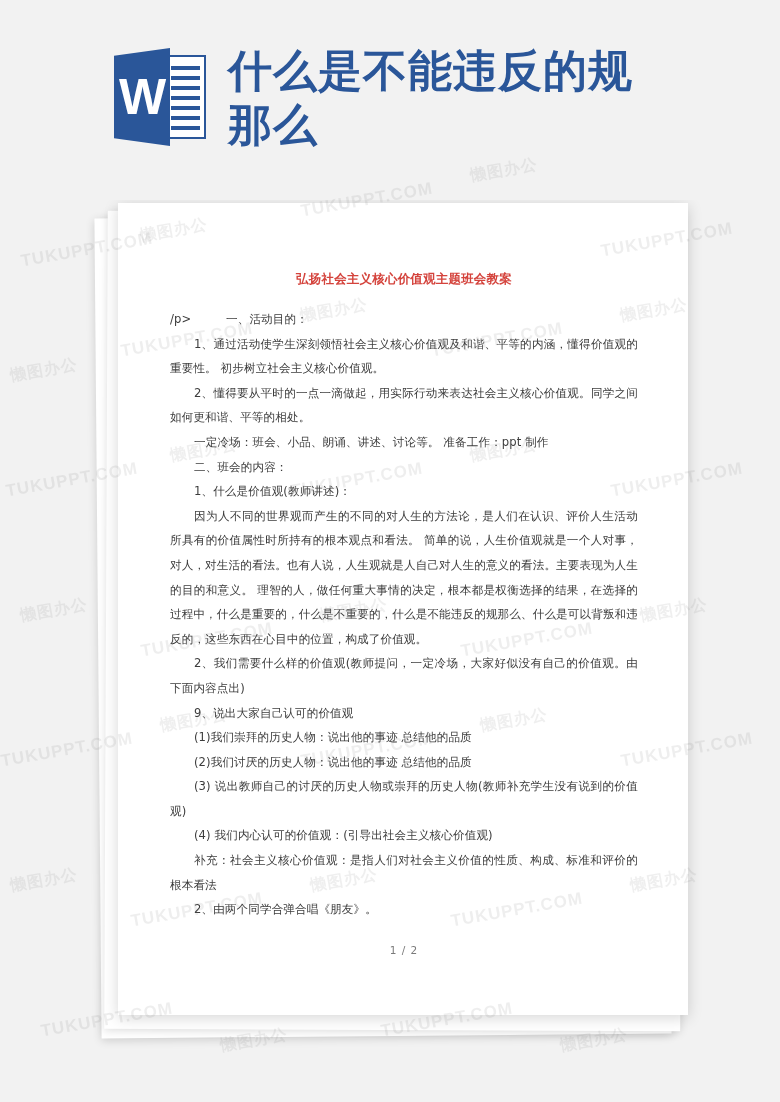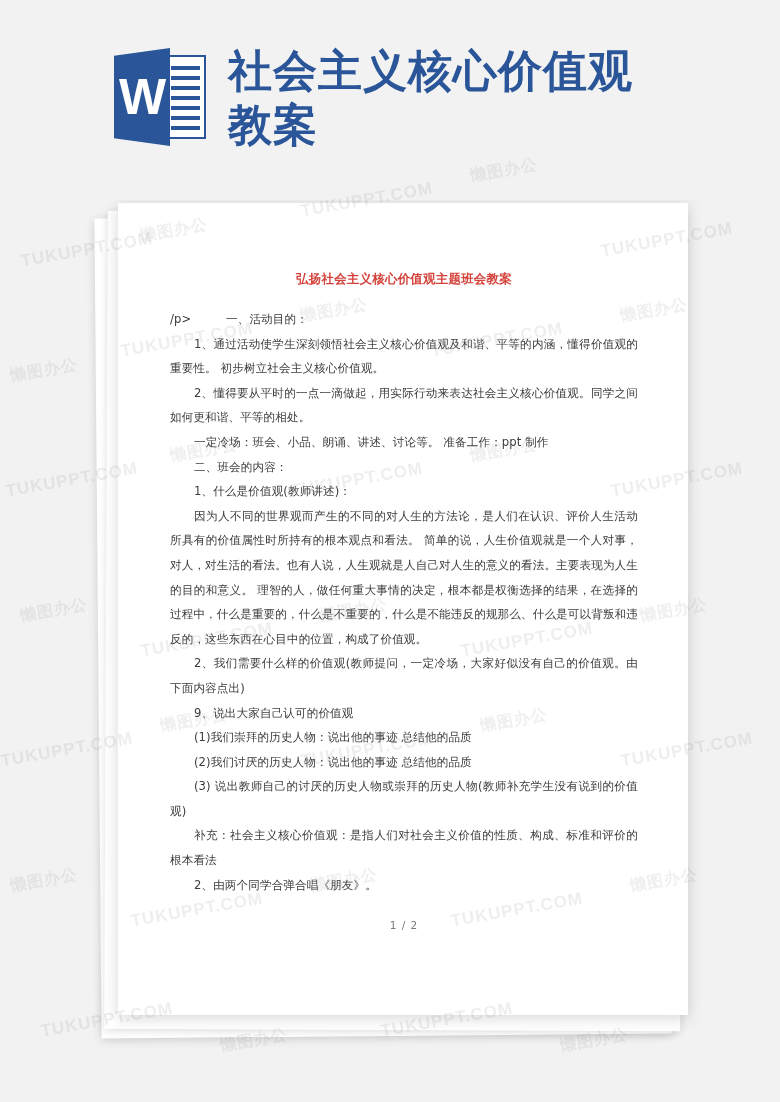--- a/index.html
+++ b/index.html
@@ -229,20 +229,21 @@
     <p class="doc-p ind">2、懂得要从平时的一点一滴做起，用实际行动来表达社会主义核心价值观。同学之间如何更和谐、平等的相处。</p>
     <p class="doc-p ind">一定冷场：班会、小品、朗诵、讲述、讨论等。 准备工作：ppt 制作</p>
     <p class="doc-p ind">二、班会的内容：</p>
     <p class="doc-p ind">1、什么是价值观(教师讲述)：</p>
     <p class="doc-p ind">因为人不同的世界观而产生的不同的对人生的方法论，是人们在认识、评价人生活动所具有的价值属性时所持有的根本观点和看法。 简单的说，人生价值观就是一个人对事，对人，对生活的看法。也有人说，人生观就是人自己对人生的意义的看法。主要表现为人生的目的和意义。 理智的人，做任何重大事情的决定，根本都是权衡选择的结果，在选择的过程中，什么是重要的，什么是不重要的，什么是不能违反的规那么、什么是可以背叛和违反的，这些东西在心目中的位置，构成了价值观。</p>
     <p class="doc-p ind">2、我们需要什么样的价值观(教师提问，一定冷场，大家好似没有自己的价值观。由下面内容点出)</p>
     <p class="doc-p ind">9、说出大家自己认可的价值观</p>
     <p class="doc-p ind">(1)我们崇拜的历史人物：说出他的事迹 总结他的品质</p>
     <p class="doc-p ind">(2)我们讨厌的历史人物：说出他的事迹 总结他的品质</p>
     <p class="doc-p ind">(3) 说出教师自己的讨厌的历史人物或崇拜的历史人物(教师补充学生没有说到的价值观)</p>
+    <p class="doc-p ind">(4) 我们内心认可的价值观：(引导出社会主义核心价值观)</p>
     <p class="doc-p ind">补充：社会主义核心价值观：是指人们对社会主义价值的性质、构成、标准和评价的根本看法</p>
     <p class="doc-p ind">2、由两个同学合弹合唱《朋友》。</p>
 
     <div class="page-no">1 / 2</div>
   </div>
 </div>
 
 <div class="header">
   <div class="header-inner">
     <div class="word-icon">
@@ -251,21 +252,21 @@
           <i style="top:19px"></i>
           <i style="top:29px"></i>
         <i style="top:39px"></i>
           <i style="top:49px"></i>
           <i style="top:59px"></i>
         <i style="top:69px"></i>
       </div>
       <div class="wi-panel"></div>
       <div class="wi-w">W</div>
     </div>
-    <div class="header-title">社会主义核心价值观教案</div>
+    <div class="header-title">什么是不能违反的规那么</div>
   </div>
 </div>
 
 <div class="wm-layer">
   <div class="wm" style="left:20px; top:240px;">TUKUPPT.COM</div>
   <div class="wm cn" style="left:140px; top:220px;">懒图办公</div>
   <div class="wm" style="left:300px; top:190px;">TUKUPPT.COM</div>
   <div class="wm cn" style="left:470px; top:160px;">懒图办公</div>
   <div class="wm" style="left:600px; top:230px;">TUKUPPT.COM</div>
 

